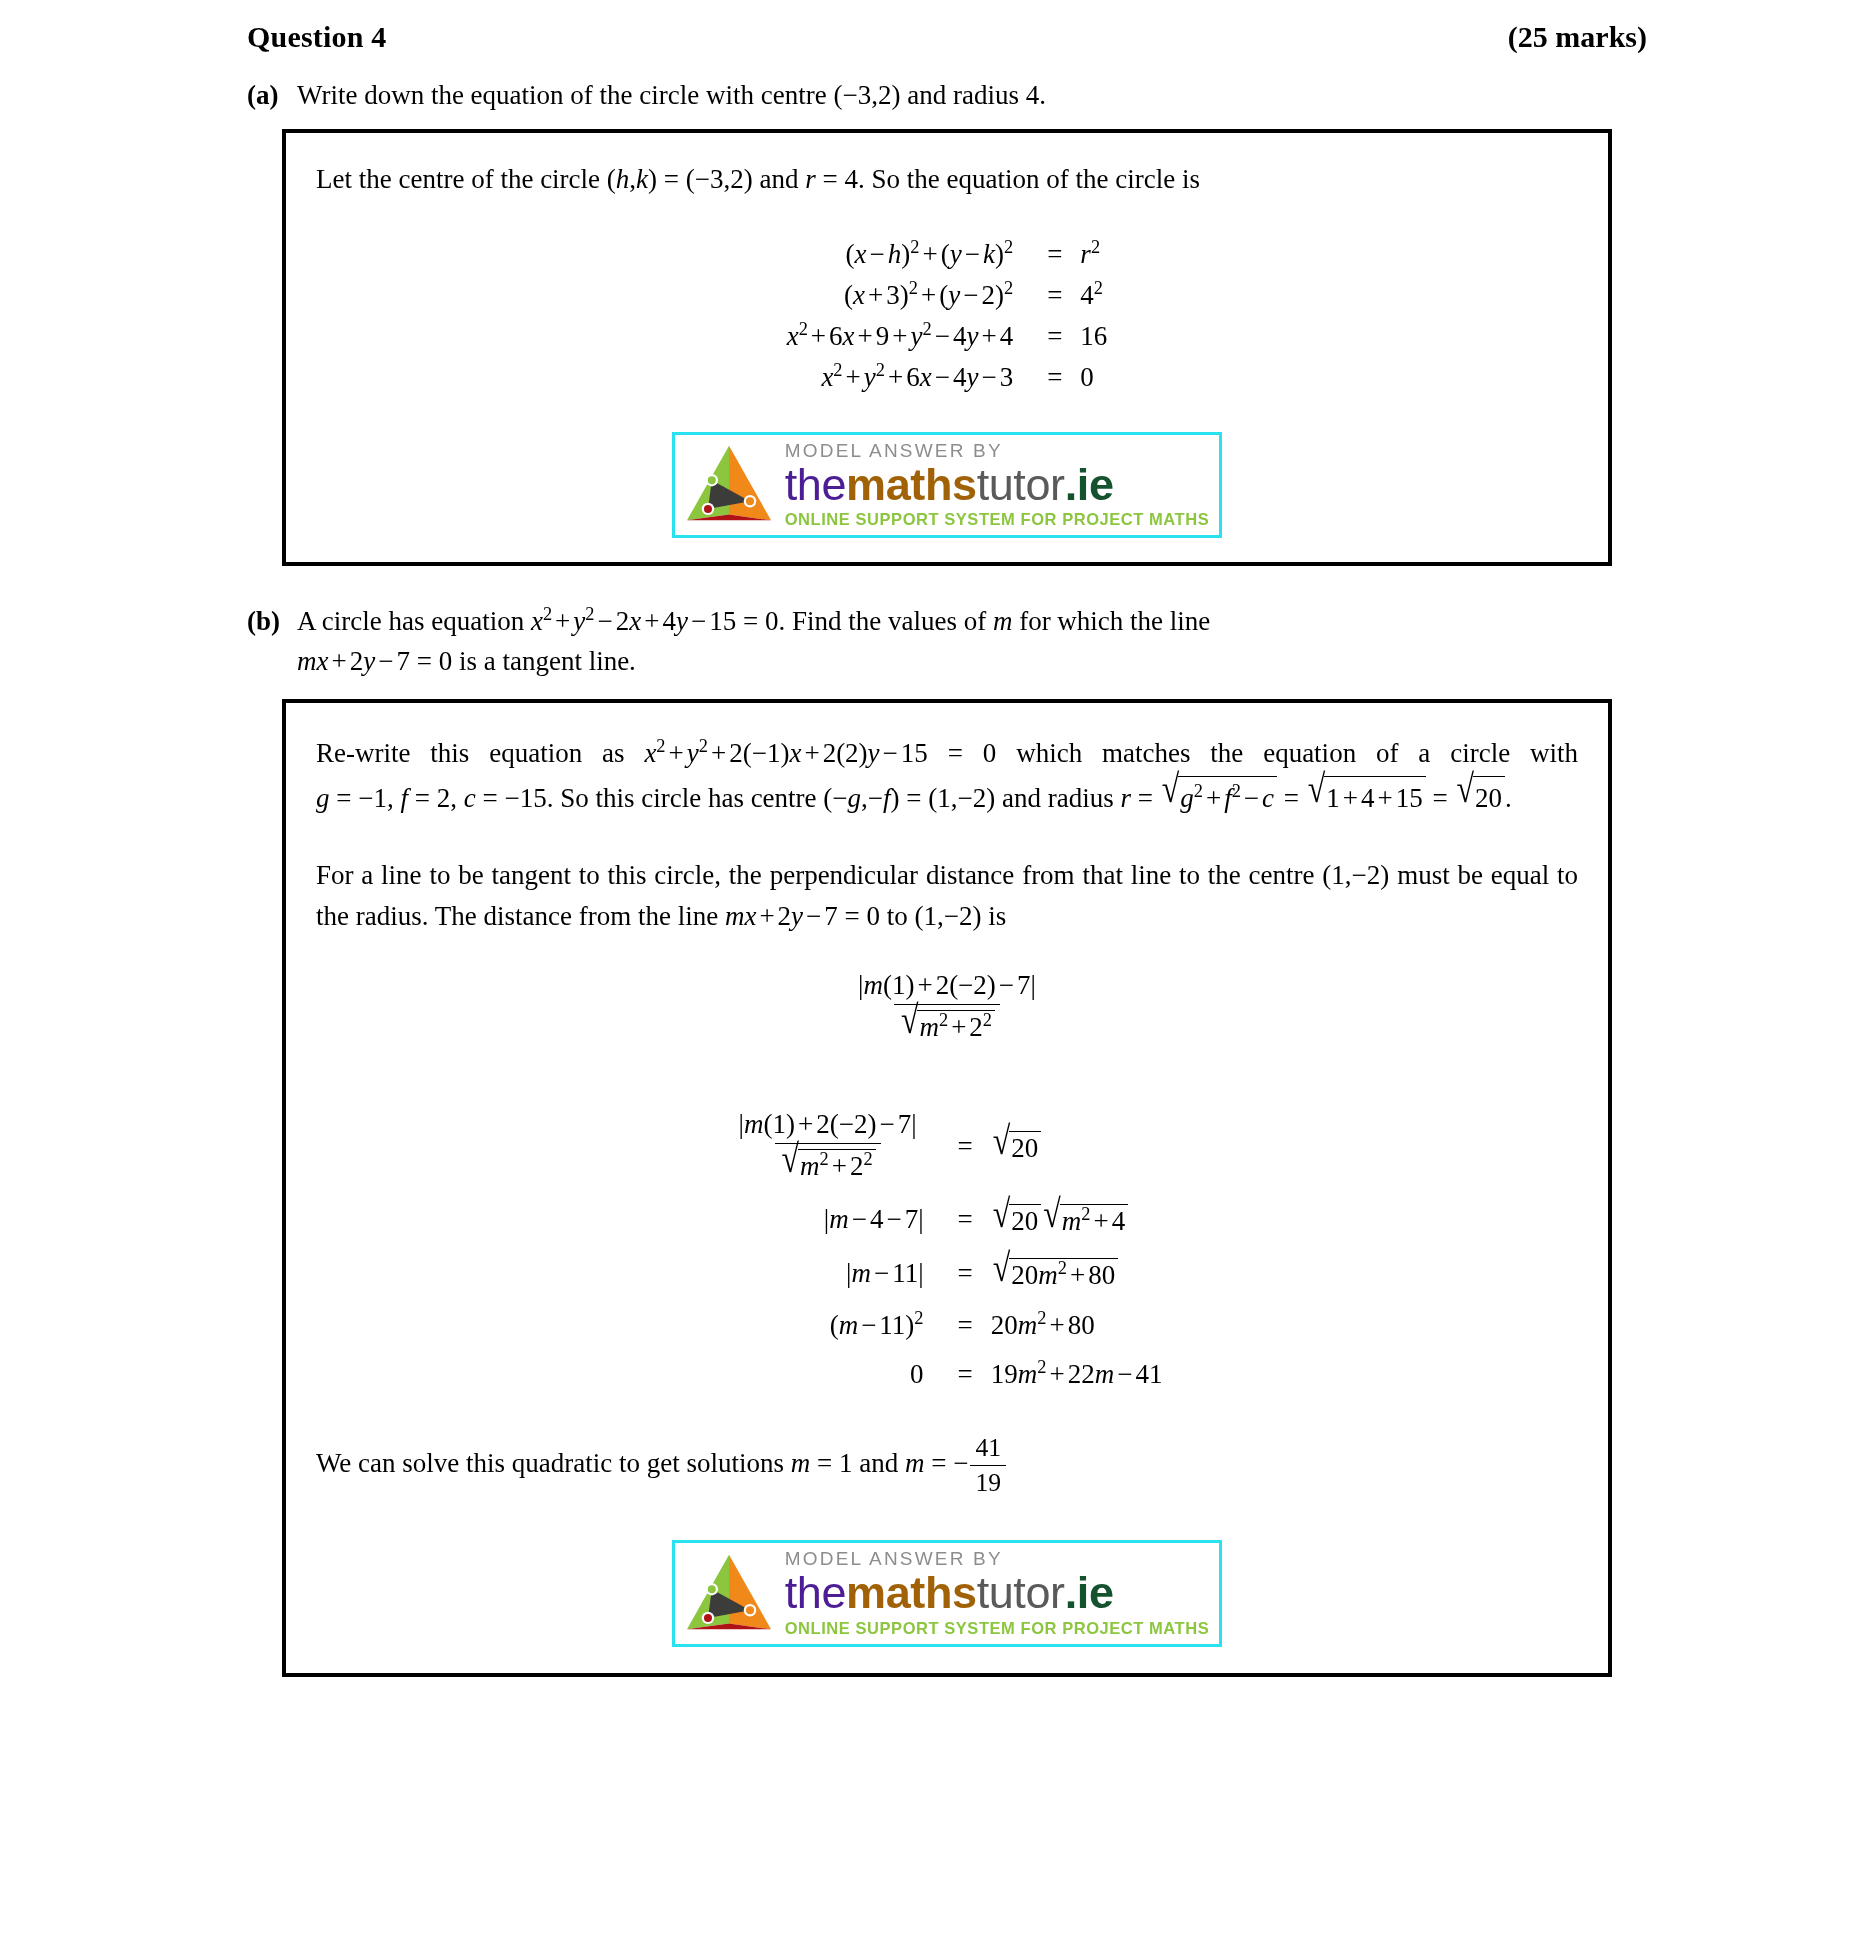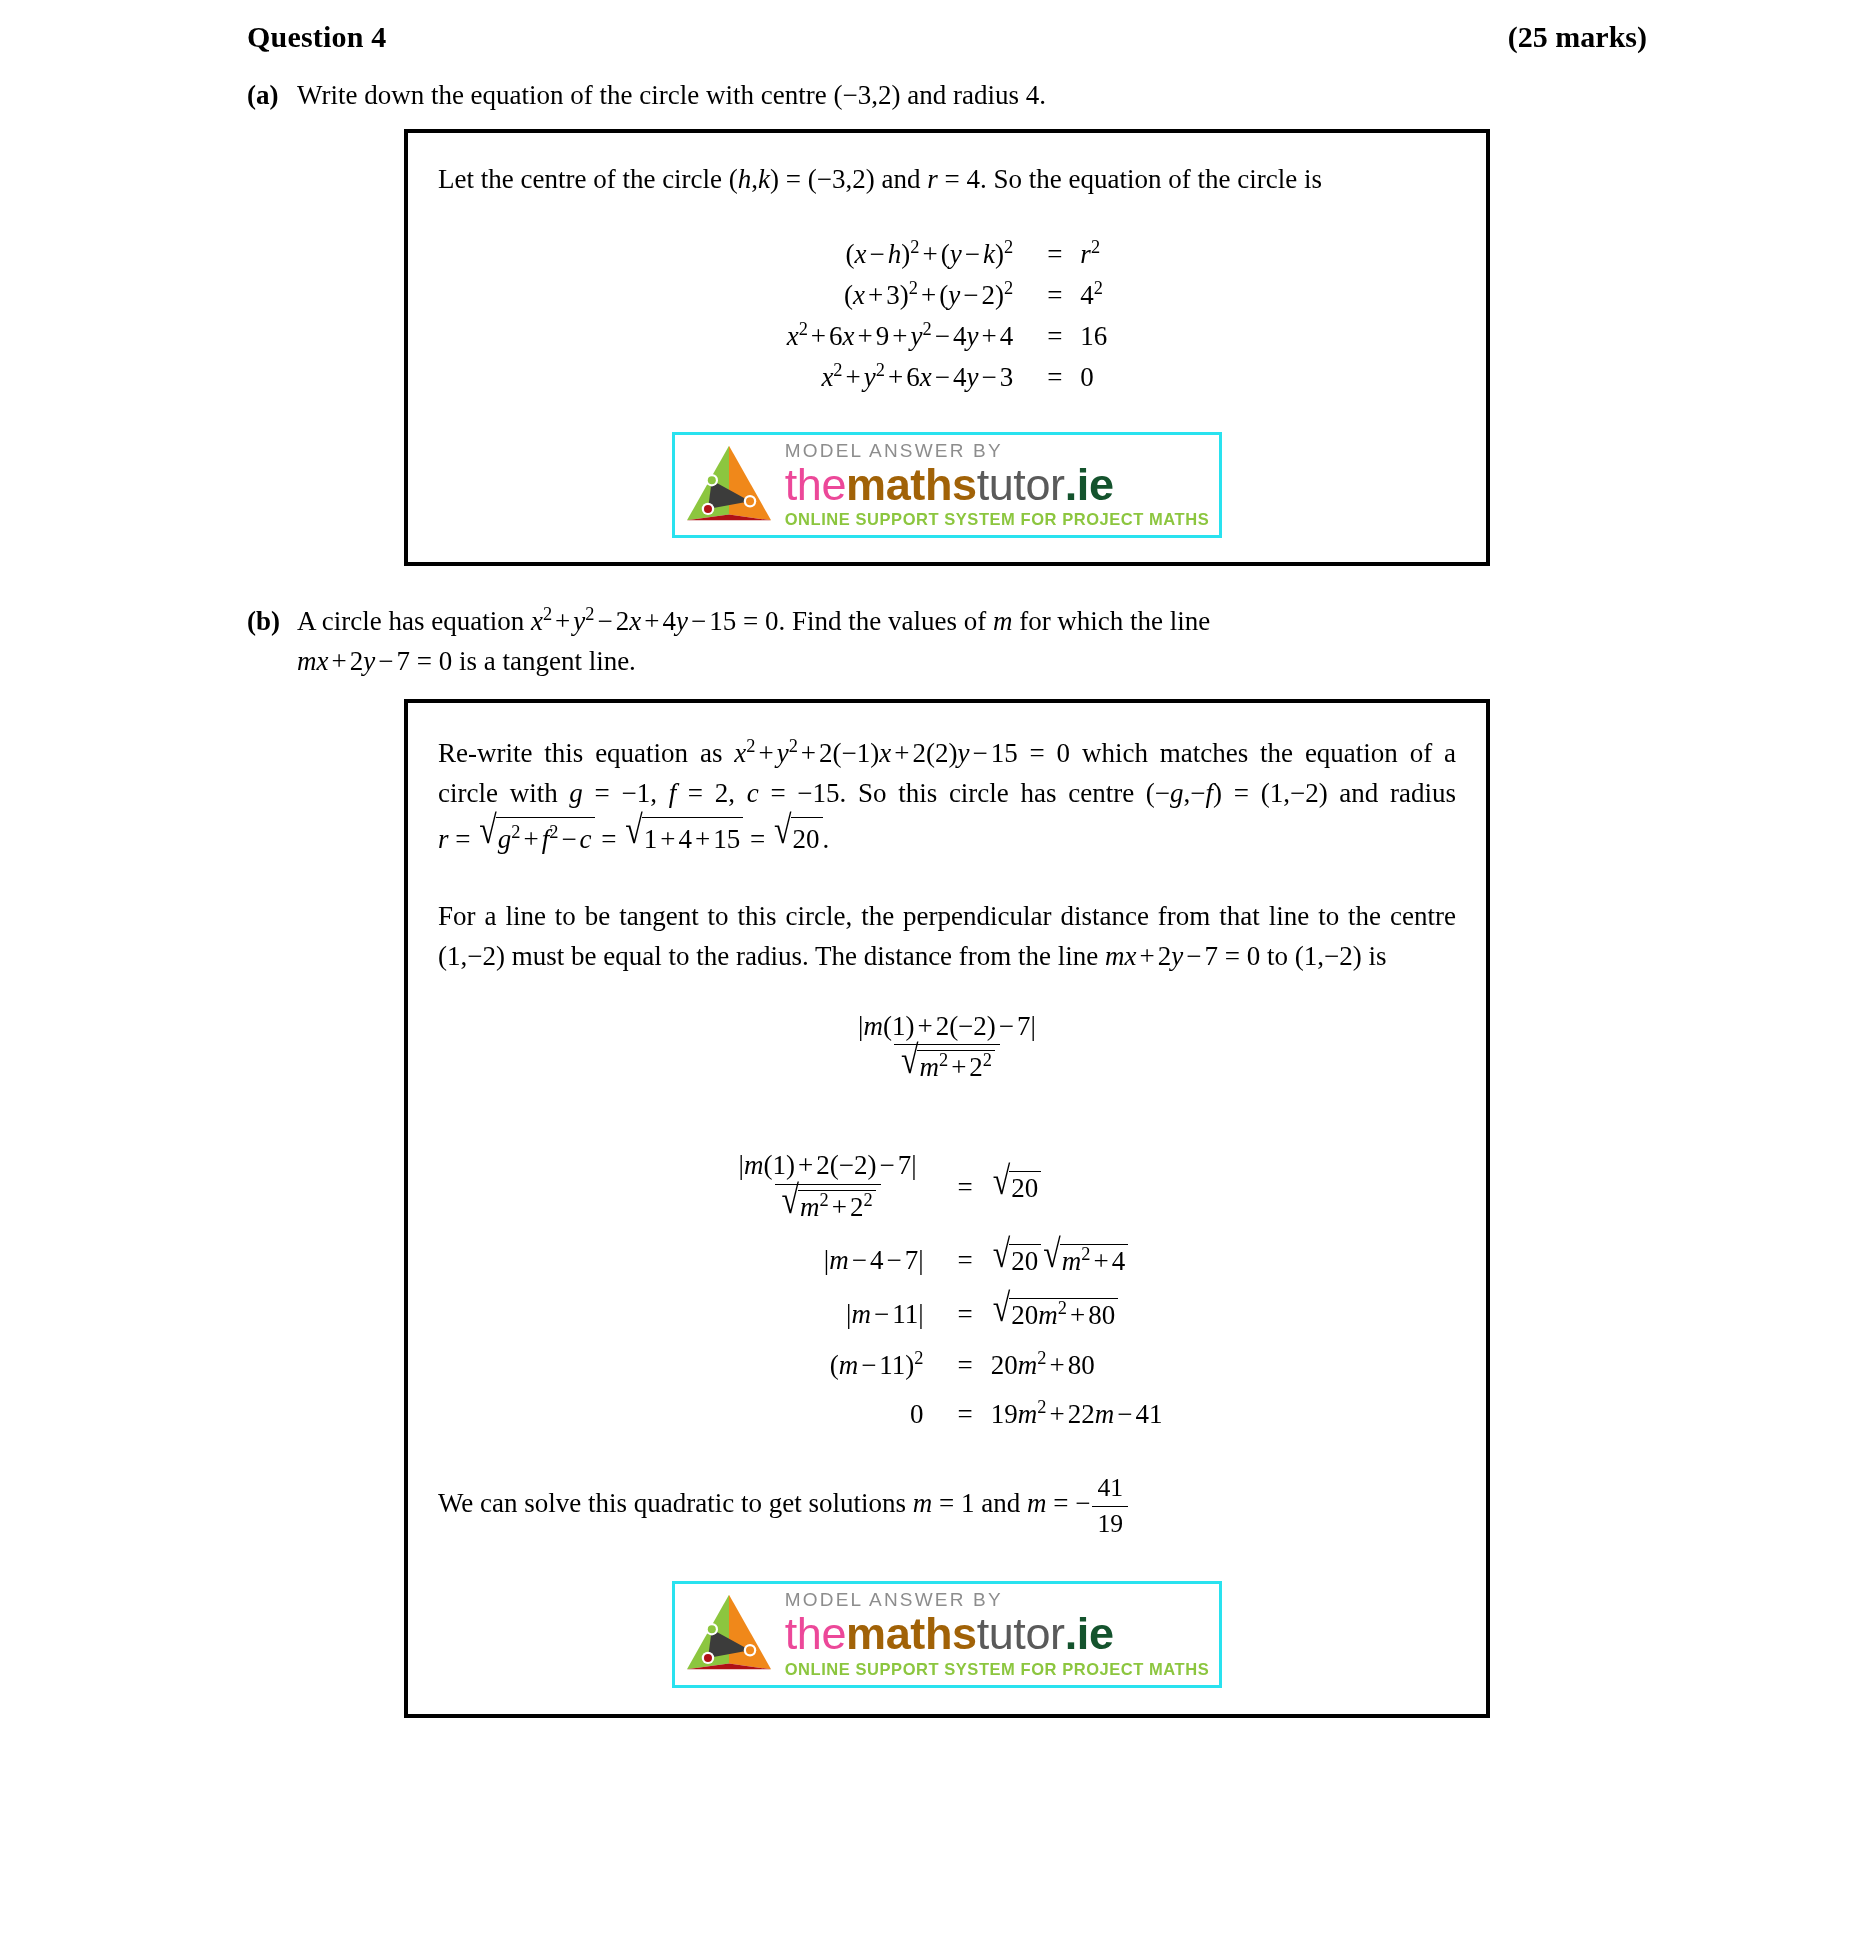--- a/index.html
+++ b/index.html
@@ -60,21 +60,21 @@
   .part .ptext {
     flex: 1 1 auto;
     text-align: justify;
   }
   .part-a { margin-top: 22px; }
   .part-b { margin-top: 36px; }
   .part-b .ptext { padding-right: 2px; }
 
   
   .answerbox {
-    width: 1086px;
+    width: 1330px;
     margin: 14px auto 12px auto;
     border: 4px solid #000000;
     box-sizing: border-box;
     padding: 26px 30px 24px 30px;
     background: #ffffff;
   }
   .answerbox.box-b {
     margin-top: 18px;
     padding: 30px 30px 26px 30px;
   }
@@ -188,21 +188,21 @@
     margin-bottom: 1px;
   }
   .logo-main {
     font-family: "Liberation Sans", sans-serif;
     font-size: 45px;
     line-height: 1.02;
     color: #4a4a4a;
     letter-spacing: -0.4px;
     white-space: nowrap;
   }
-  .logo-main .lt-the { font-weight: 300; color: #ec4899; }
+  .logo-main .lt-the { font-weight: 300; color: #4c1d95; }
   .logo-main .lt-maths { font-weight: bold; color: #a16207; }
   .logo-main .lt-tutor { font-weight: 300; color: #5a5a5a; }
   .logo-main .lt-ie { font-weight: 700; color: #14532d; }
   .logo-bottom {
     font-family: "Liberation Sans", sans-serif;
     font-size: 16.5px;
     font-weight: bold;
     letter-spacing: 0.55px;
     color: #8cc63f;
     margin-top: 3px;

